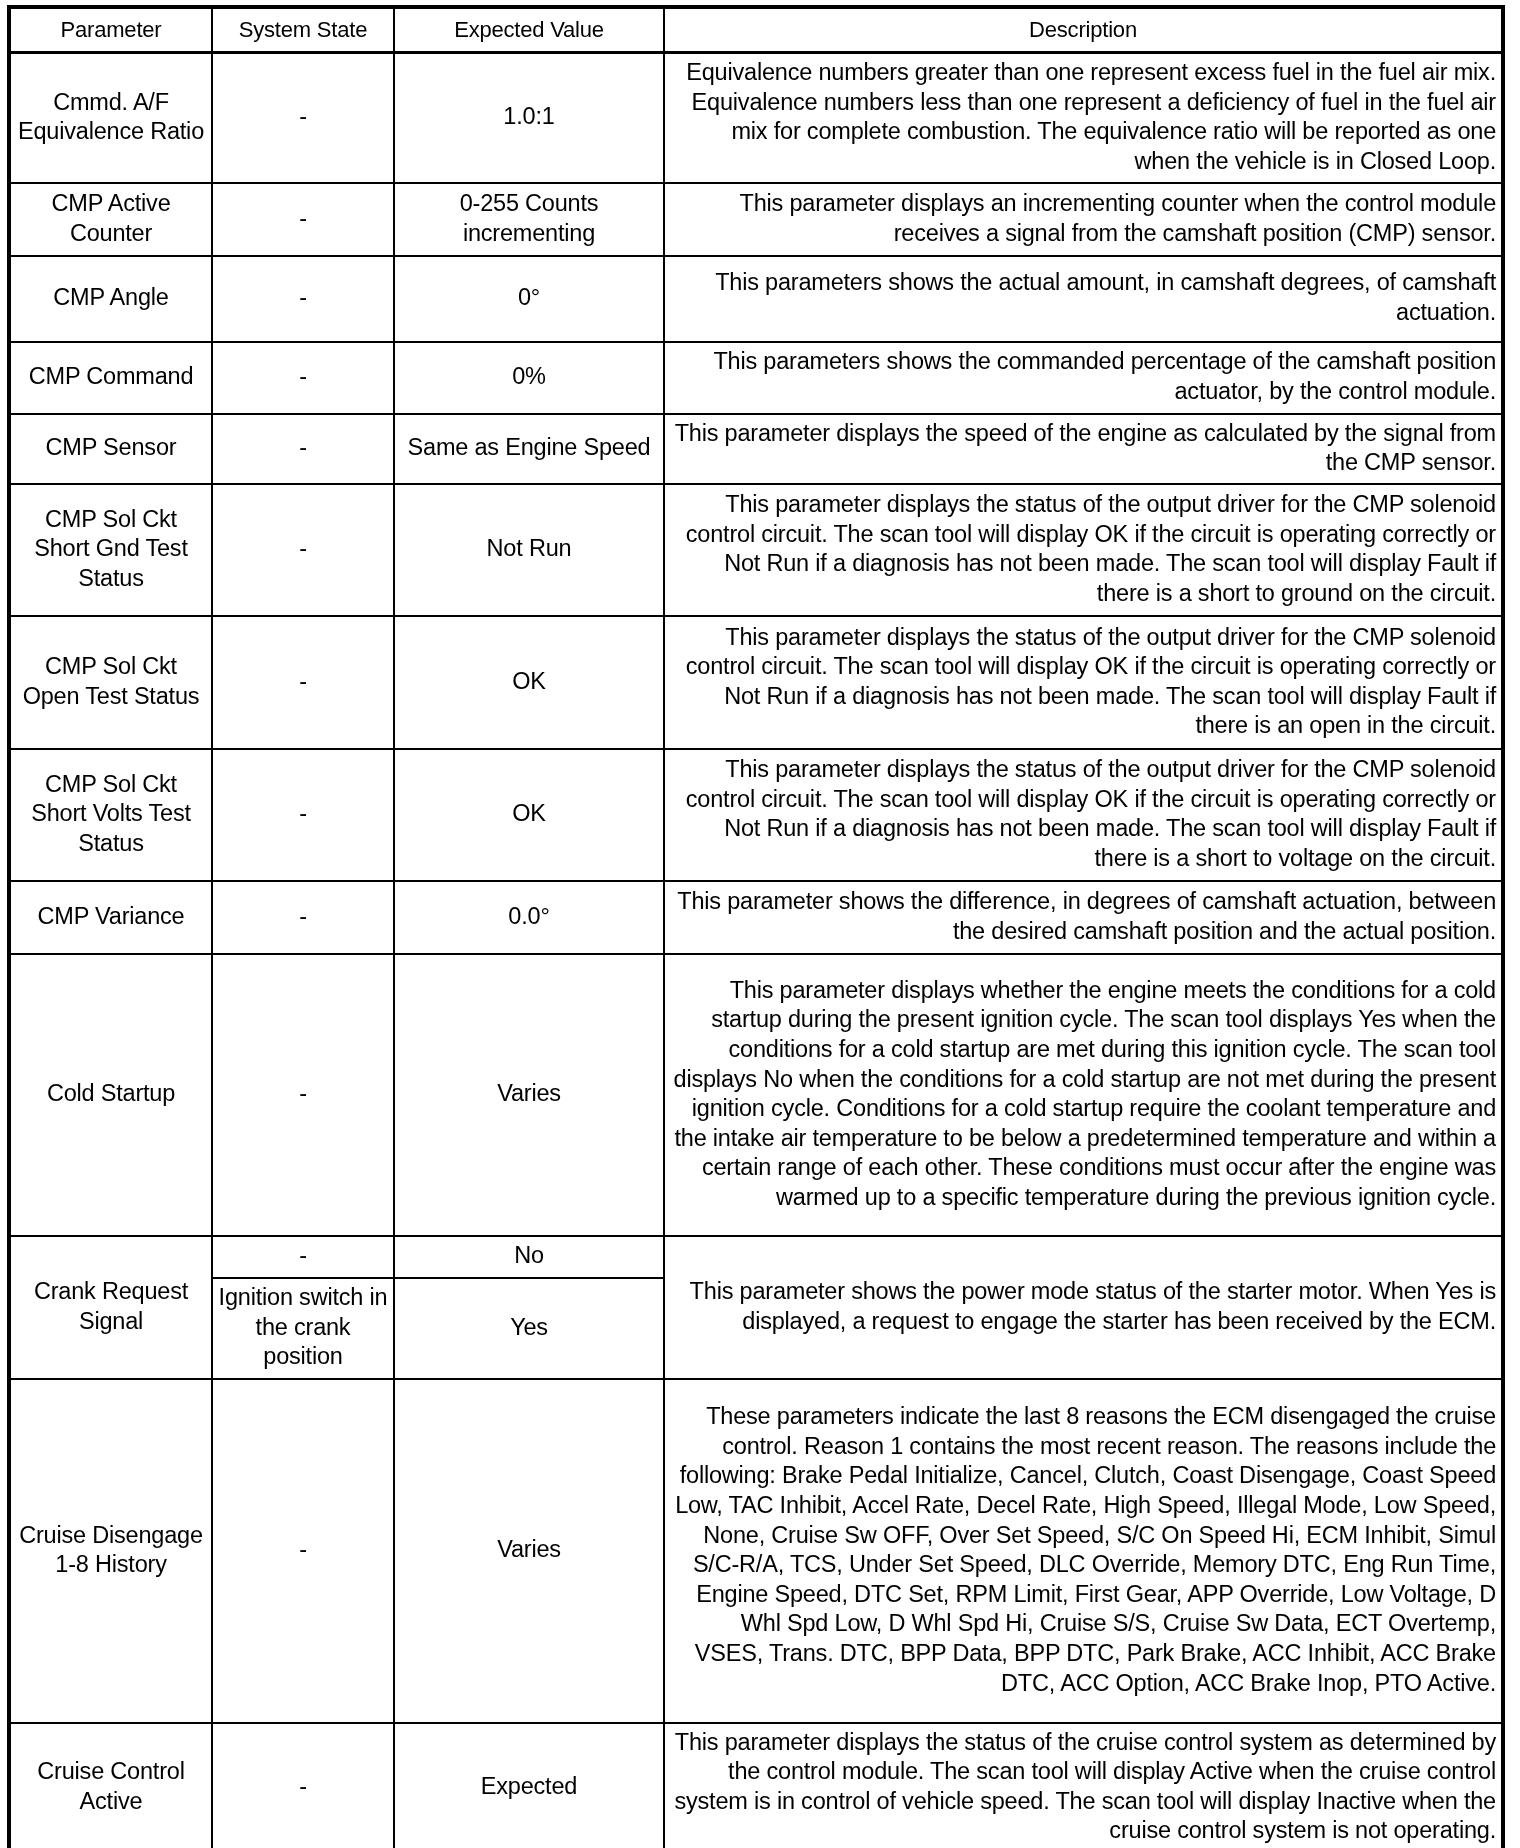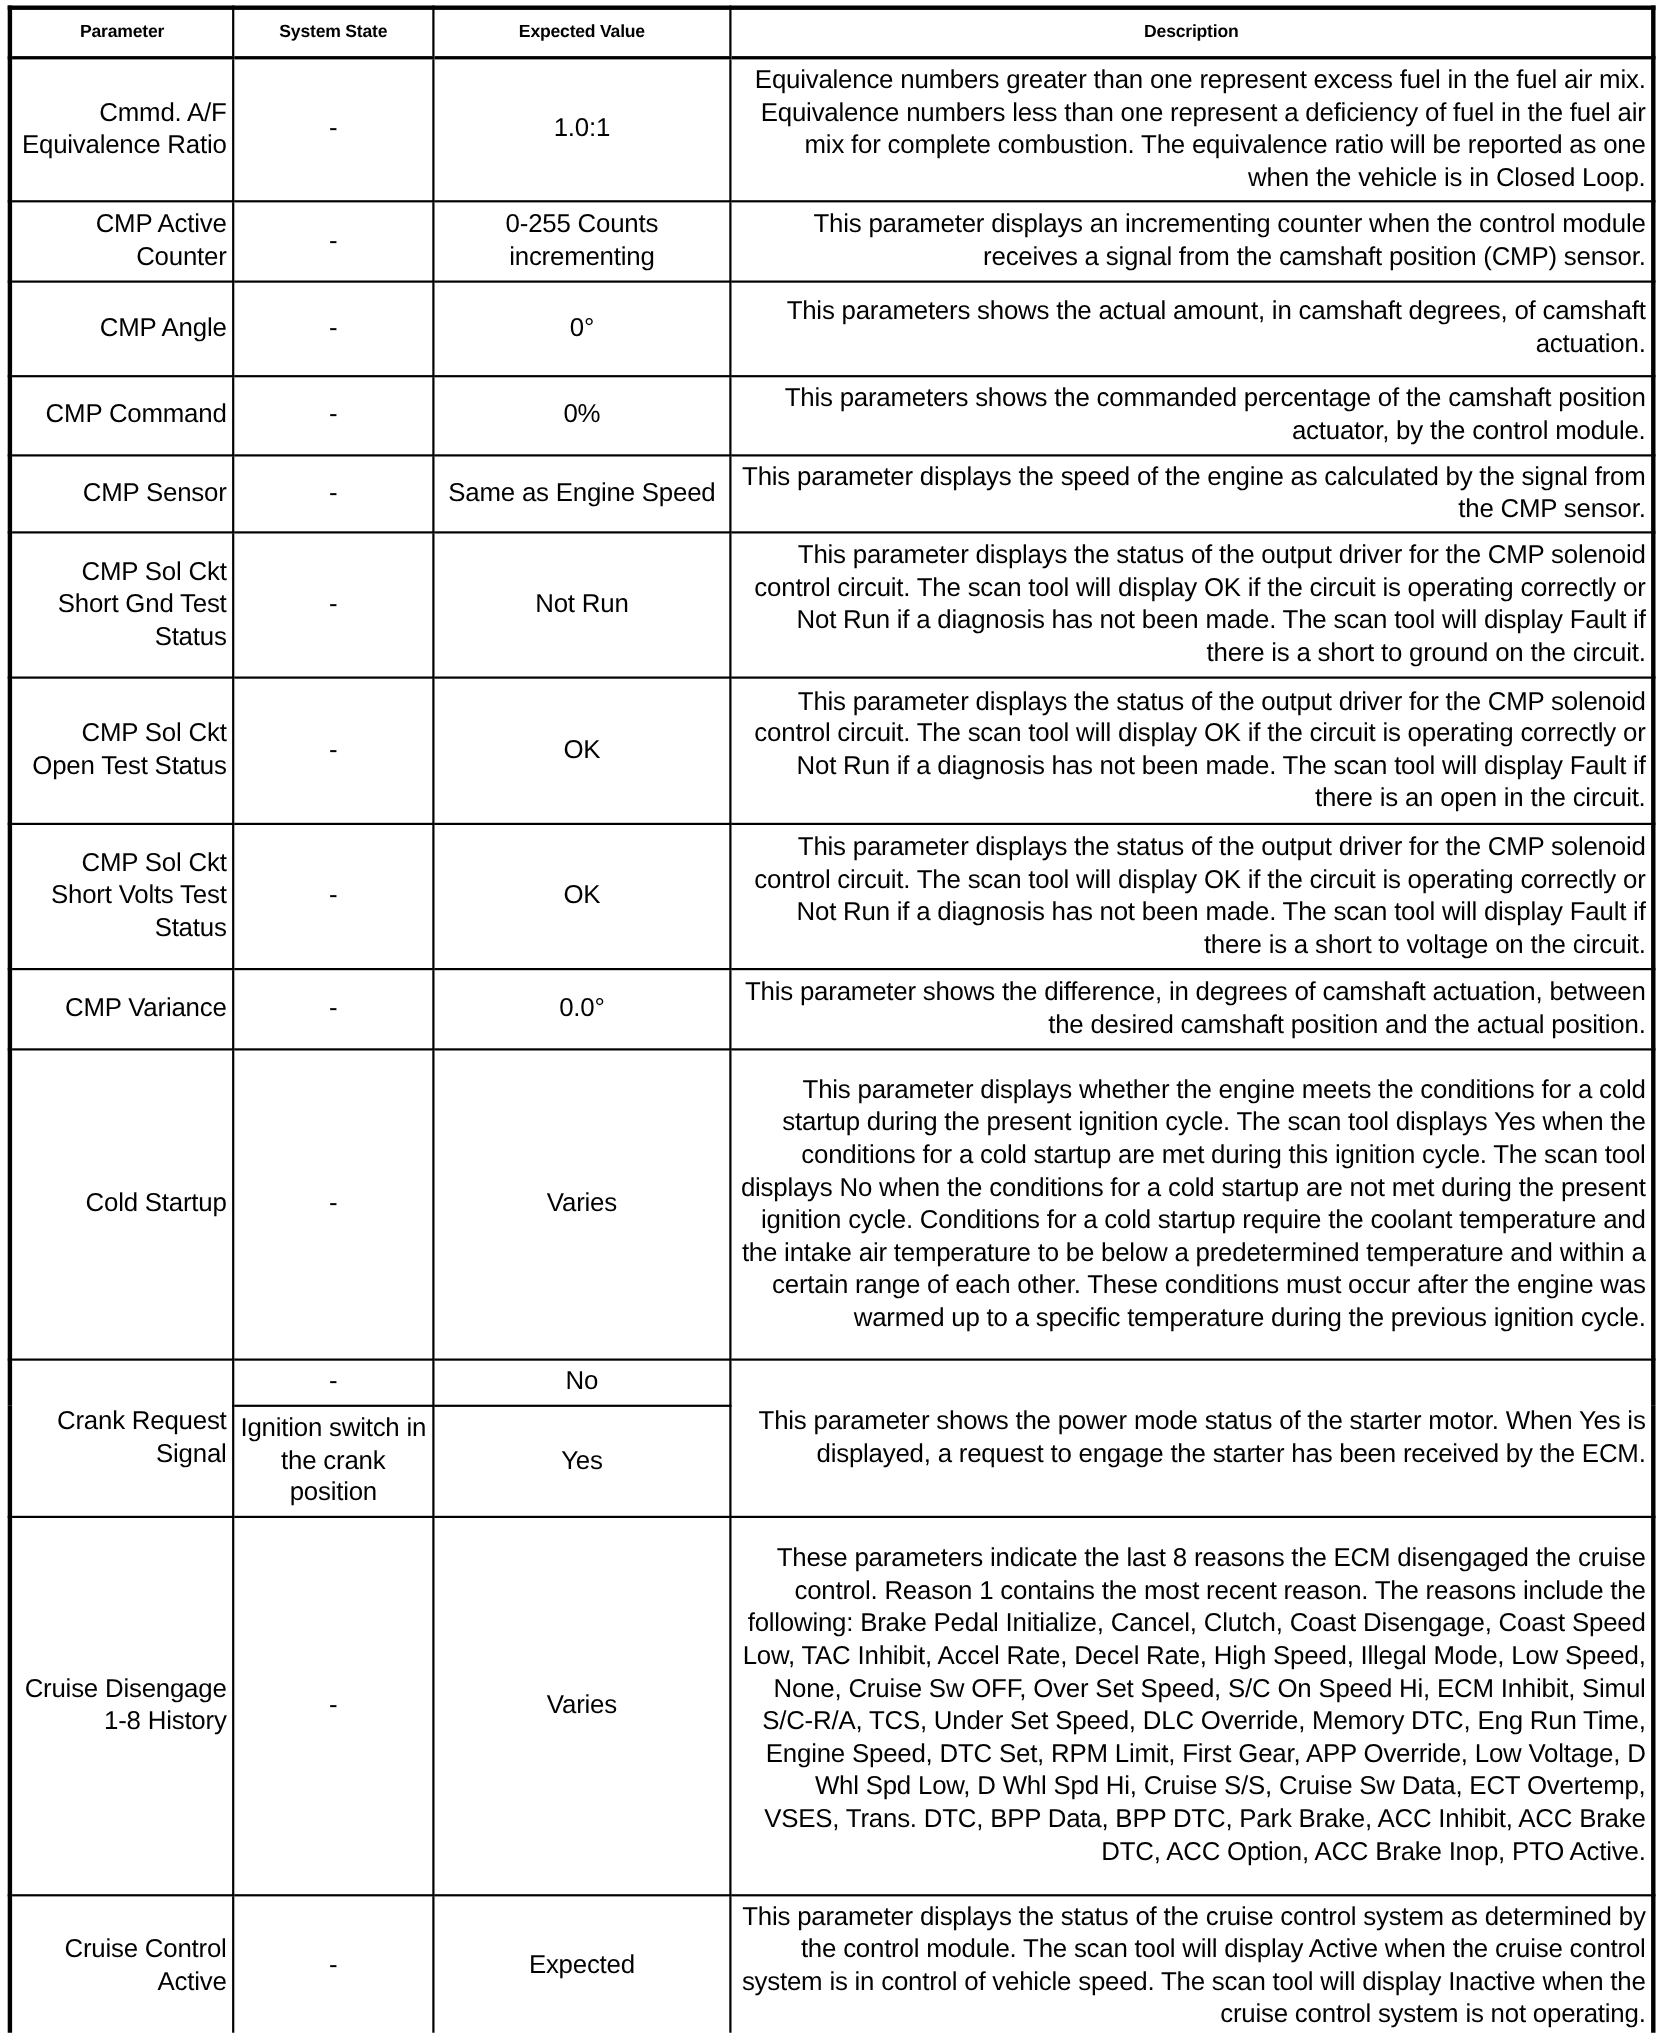--- a/index.html
+++ b/index.html
@@ -26,34 +26,34 @@
     font-size: 23.5px;
     line-height: 29.6px;
     letter-spacing: -0.2px;
   }
   table.param-table col.c-param { width: 203px; }
   table.param-table col.c-state { width: 182px; }
   table.param-table col.c-value { width: 270px; }
   table.param-table col.c-desc  { width: auto; }
 
   table.param-table th {
-    font-weight: bold;
+    font-weight: normal;
     text-align: center;
     height: 42px;
     padding: 0 4px;
     border: 2px solid #000000;
     border-bottom: 3px solid #000000;
-    font-size: 16px;
+    font-size: 22px;
   }
   table.param-table td {
     border: 2px solid #000000;
     padding: 4px 5px 5px 5px;
     vertical-align: middle;
   }
-  td.c-param { text-align: right; margin-left: 42px; }
+  td.c-param { text-align: center; margin-left: 42px; }
   td.c-state { text-align: center; }
   td.c-value { text-align: center; }
   td.c-desc  { text-align: right; }
   td.thin-bottom { border-bottom-width: 1px; }
 </style>
 </head>
 <body>
 
 <table class="param-table">
   <colgroup>

